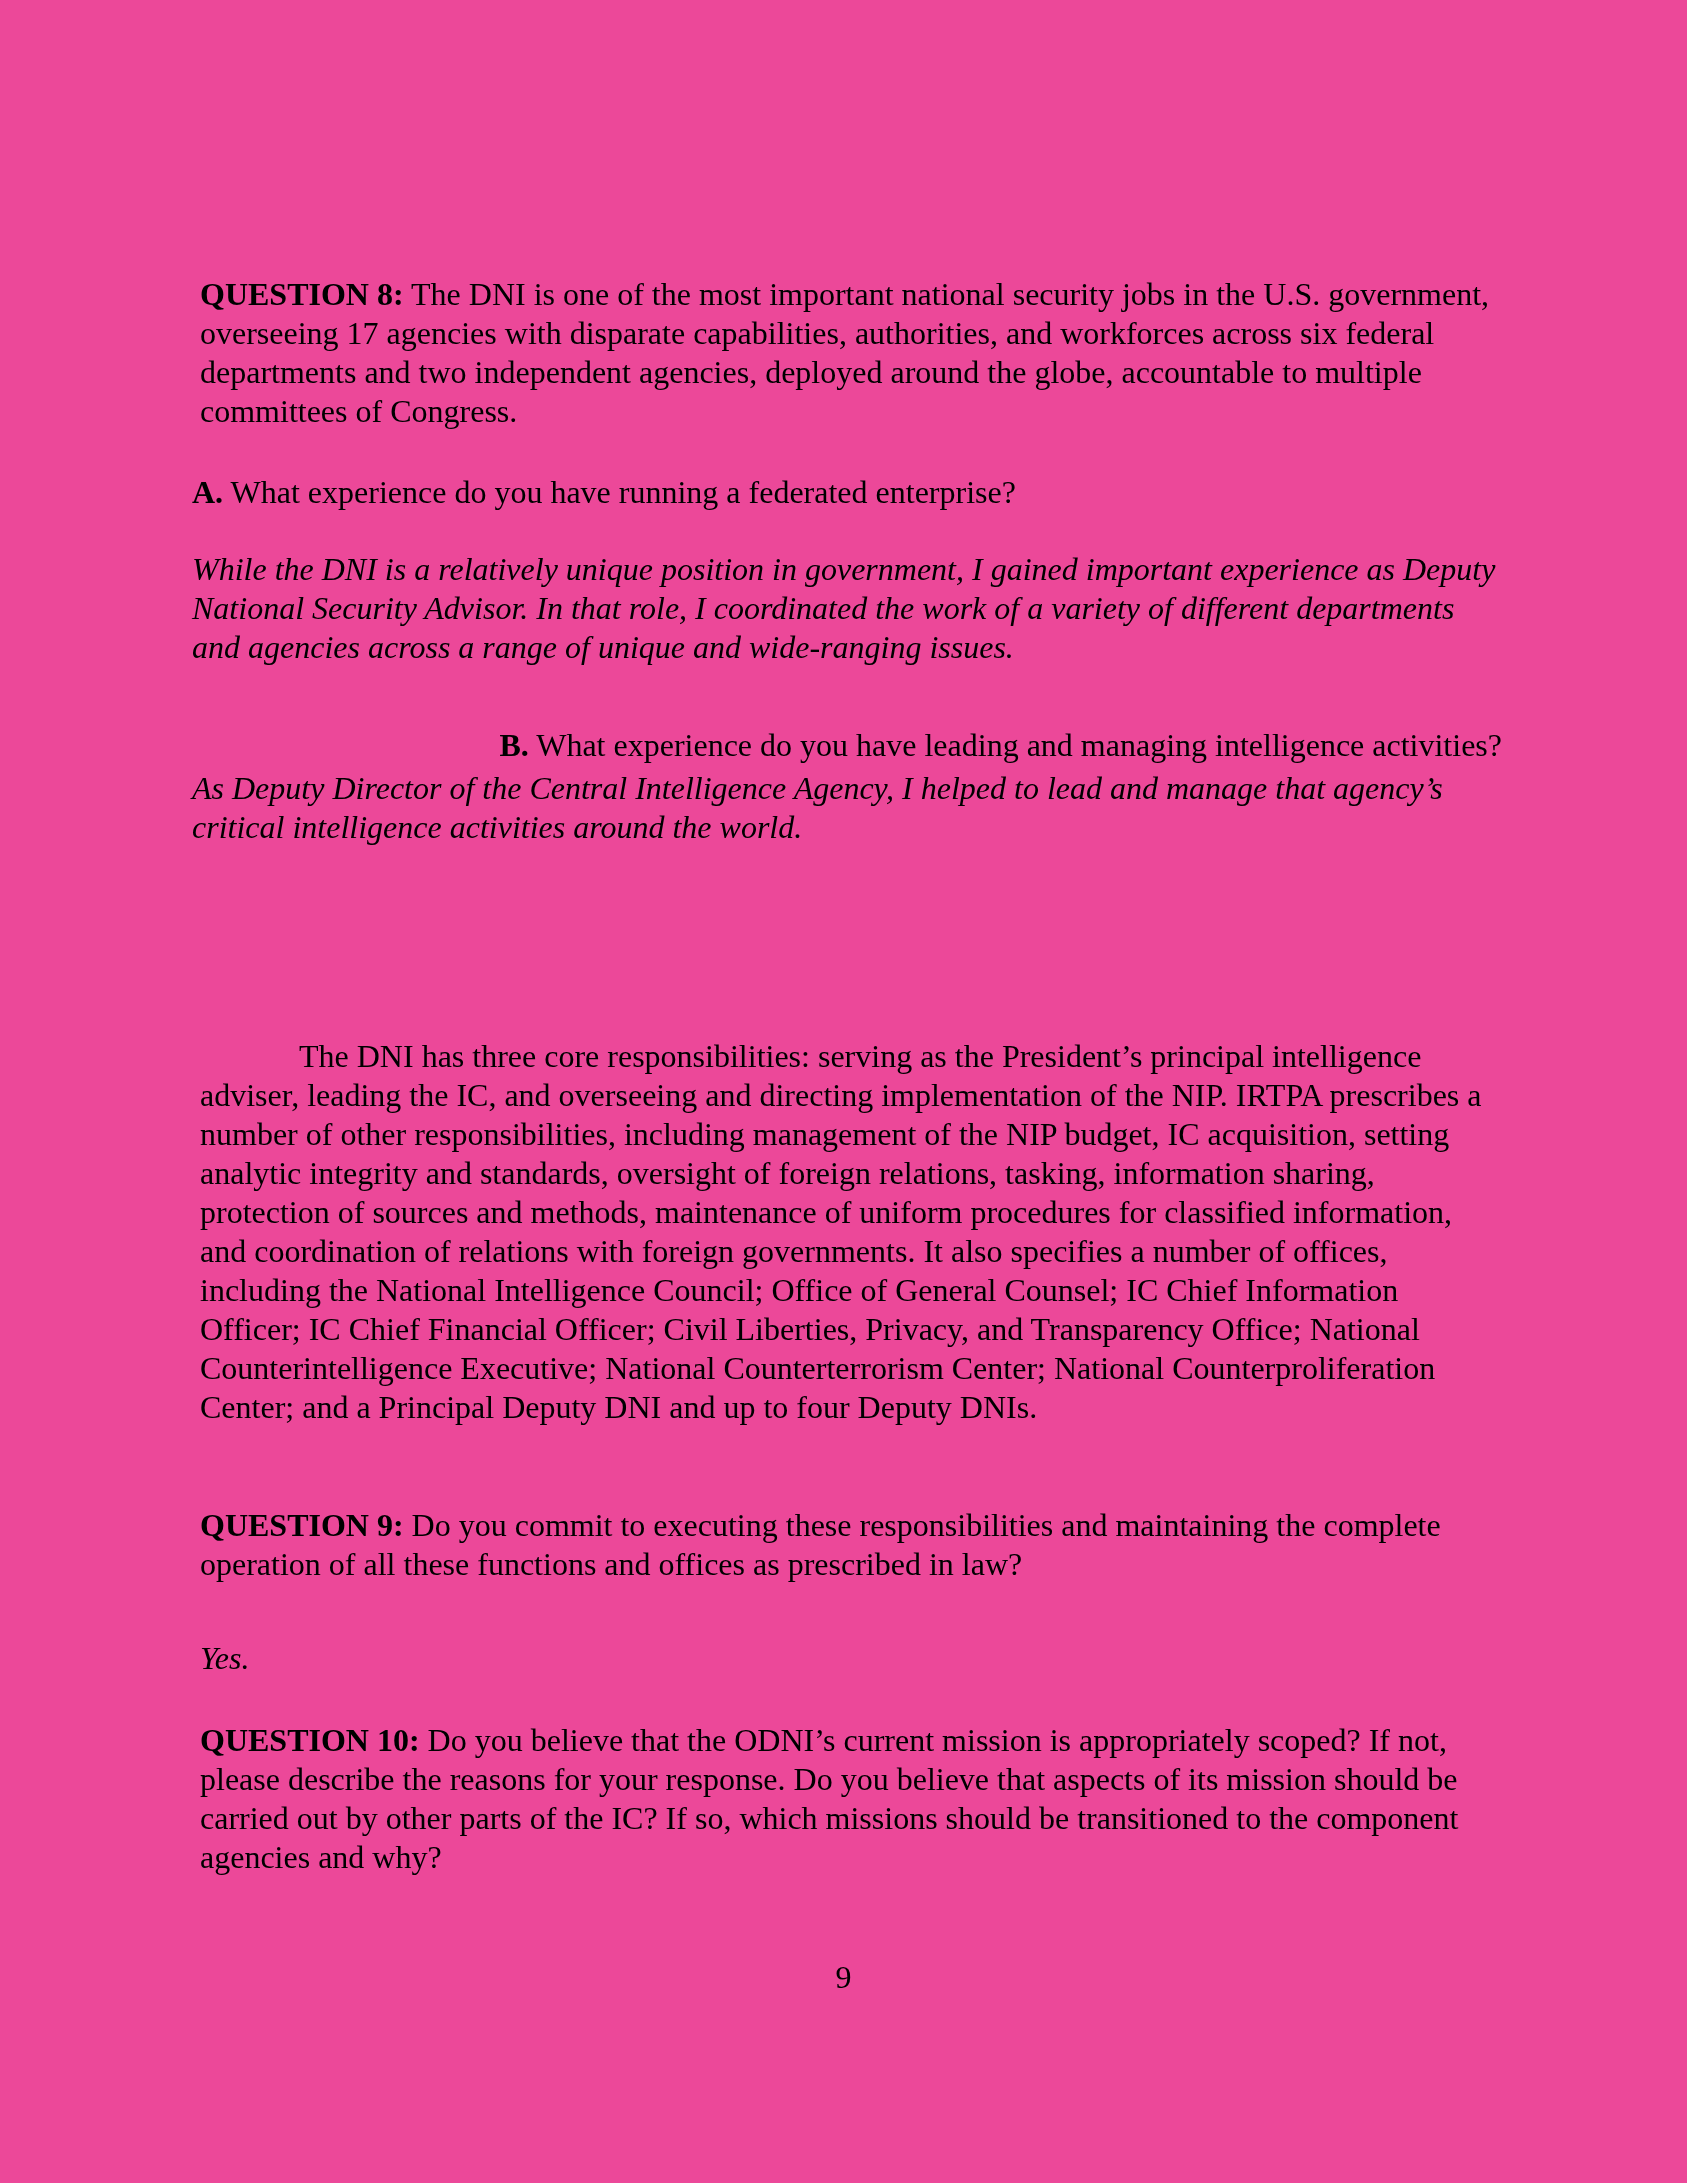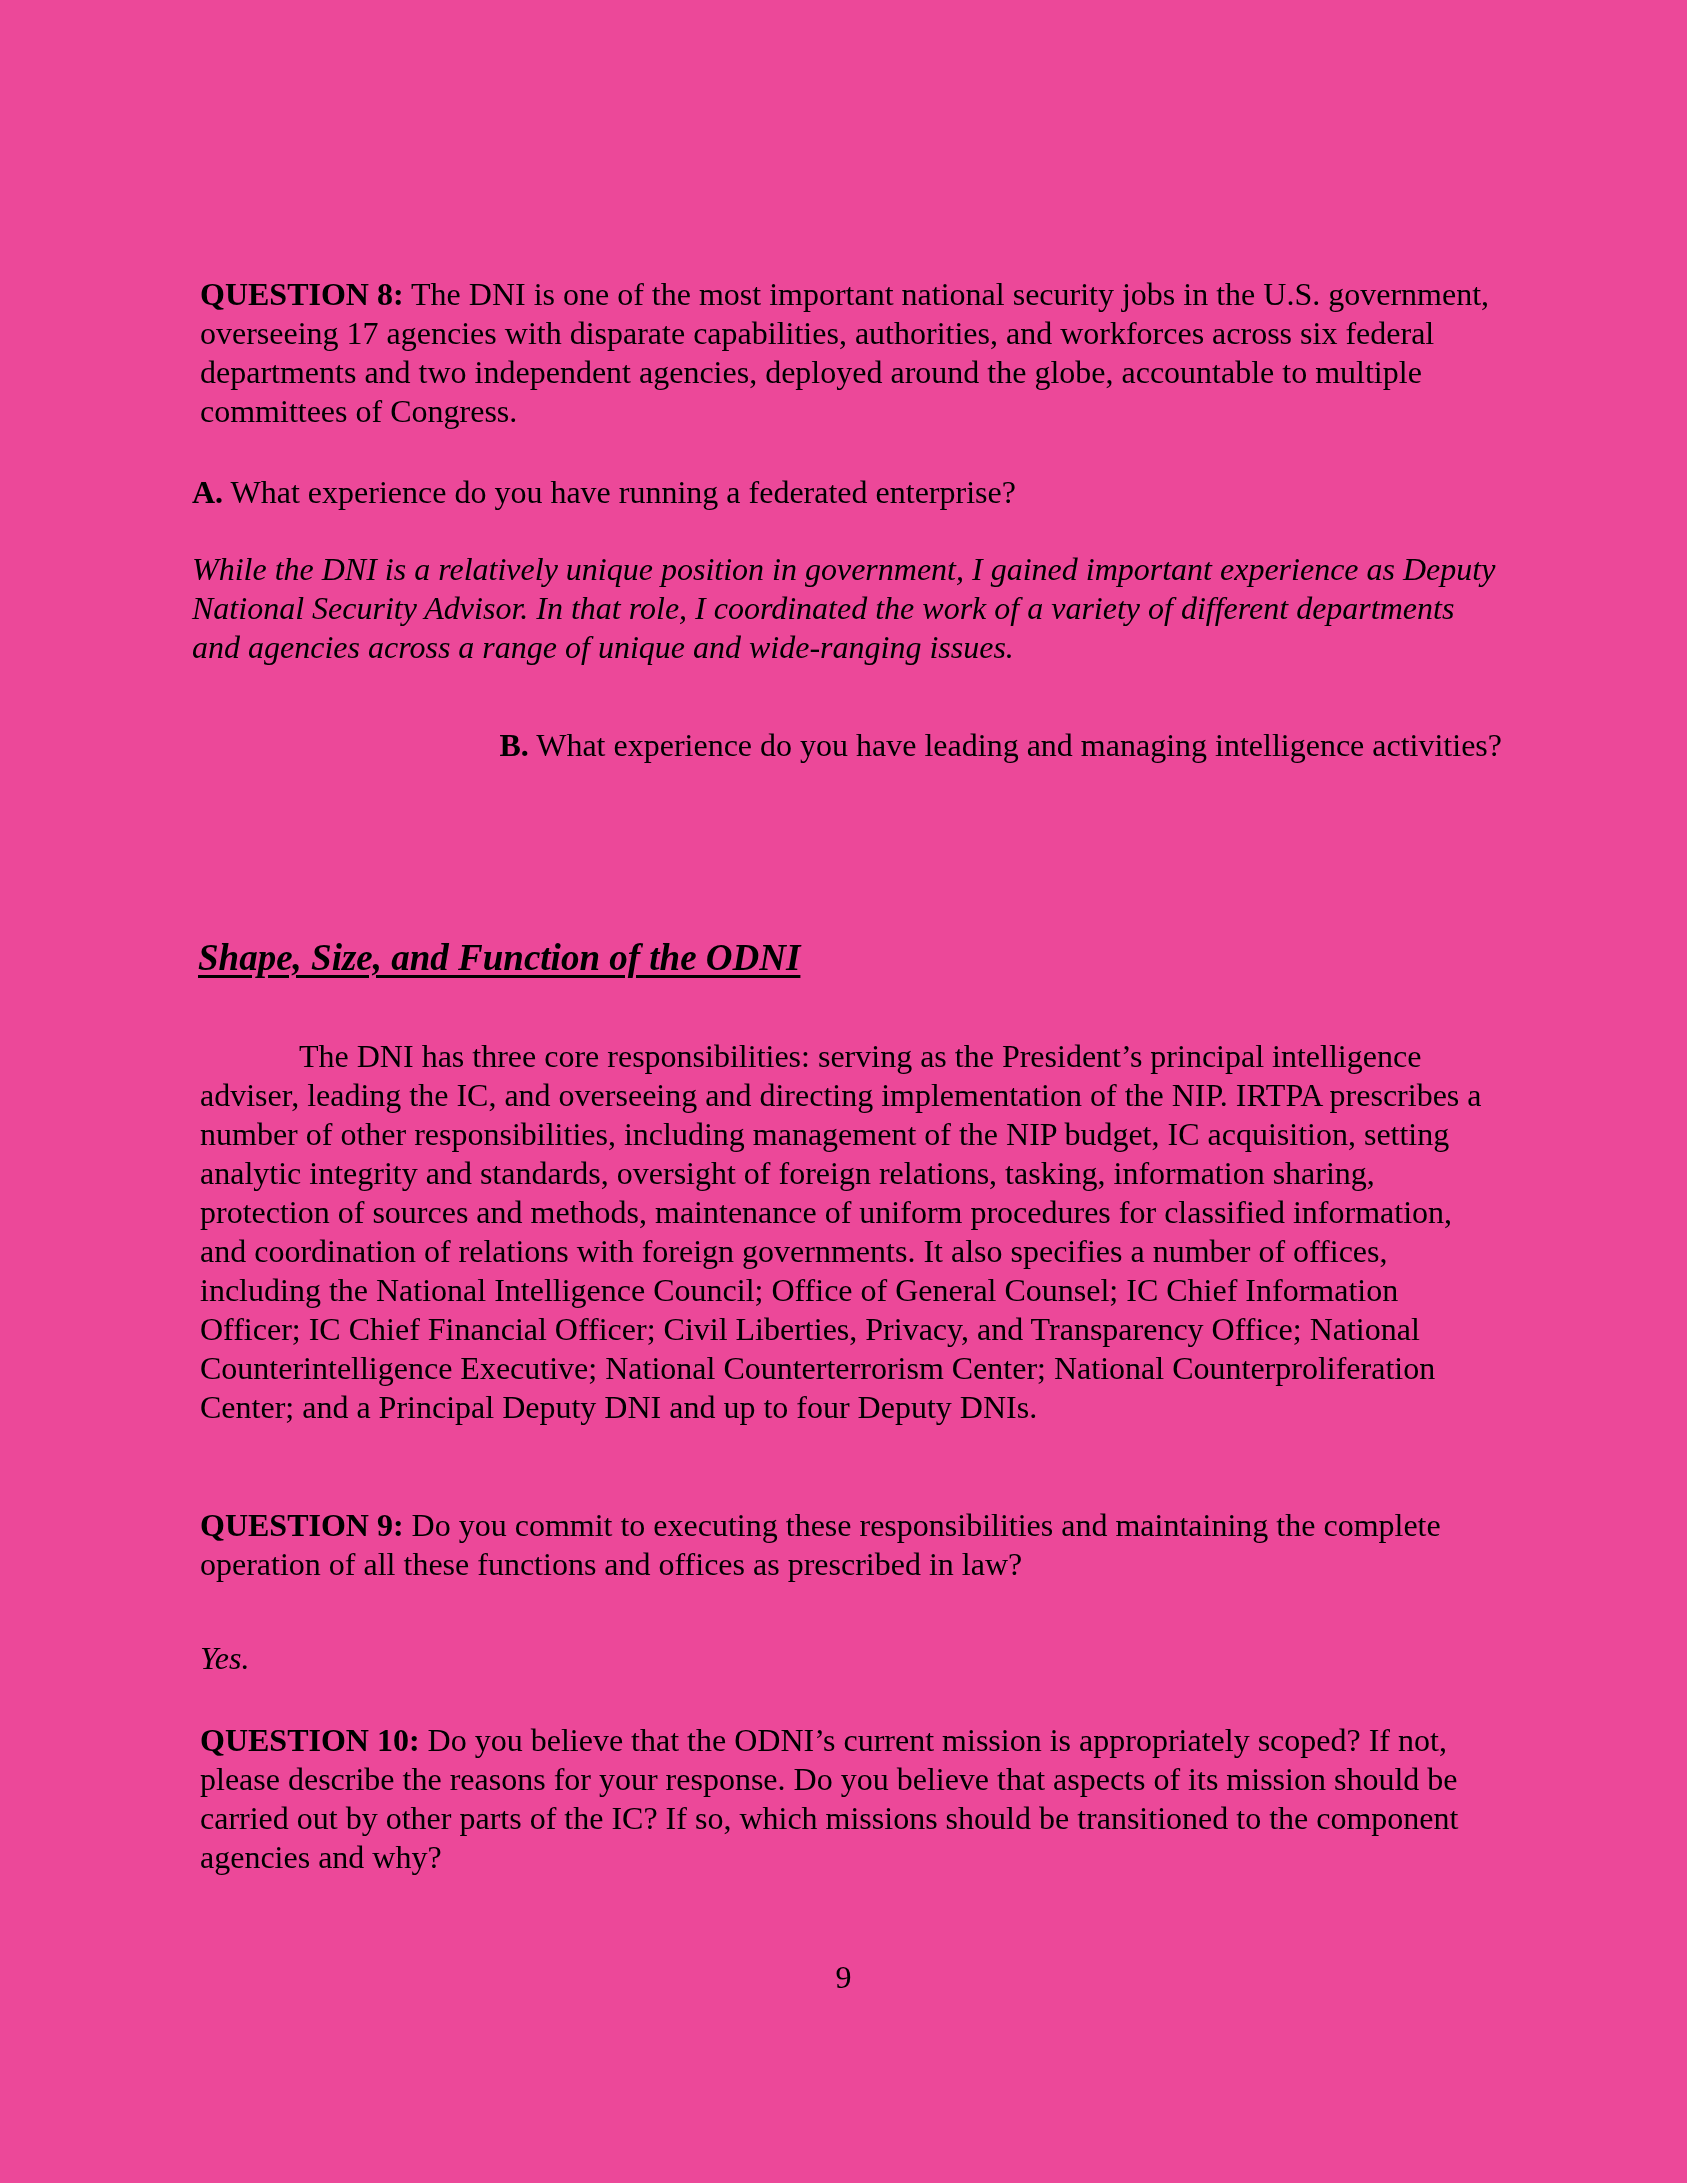--- a/index.html
+++ b/index.html
@@ -60,22 +60,22 @@
 <div class="page">
 
   <p class="block q" style="top:275px;"><span class="lbl">QUESTION 8:</span><span> The DNI is one of the most important national security jobs in the U.S. government, overseeing 17 agencies with disparate capabilities, authorities, and workforces across six federal departments and two independent agencies, deployed around the globe, accountable to multiple committees of Congress.</span></p>
 
   <p class="block sub ans" style="top:550px;">While the DNI is a relatively unique position in government, I gained important experience as Deputy National Security Advisor.  In that role, I coordinated the work of a variety of different departments and agencies across a range of unique and wide-ranging issues.</p>
 
   <p class="block sub" style="top:473px;"><span class="lbl">A.</span><span> What experience do you have running a federated enterprise?</span></p>
 
   <p class="block sub" style="top:726px;text-align:right;"><span class="lbl">B.</span><span> What experience do you have leading and managing intelligence activities?</span></p>
 
+  <p class="block sub ans" style="top:769px;">As Deputy Director of the Central Intelligence Agency, I helped to lead and manage that agency’s critical intelligence activities around the world.</p>
 
-  <h2 class="heading">Shape, Size, and Function of the ODNI</h2>
 
   <p class="block para" style="top:1037px;">The DNI has three core responsibilities: serving as the President’s principal intelligence adviser, leading the IC, and overseeing and directing implementation  of the NIP.  IRTPA prescribes a number of other responsibilities, including management of the NIP budget, IC acquisition, setting analytic integrity and standards, oversight of foreign relations, tasking, information sharing, protection of sources and methods, maintenance of uniform procedures for classified  information, and coordination of relations with foreign governments. It also specifies a number of offices, including the National Intelligence Council; Office of General Counsel; IC Chief Information Officer; IC Chief Financial Officer;  Civil Liberties, Privacy, and Transparency Office; National Counterintelligence Executive; National Counterterrorism Center; National Counterproliferation Center; and a Principal Deputy DNI and up to four Deputy DNIs.</p>
 
   <p class="block q" style="top:1464px;margin-top:42px;"><span class="lbl">QUESTION 9:</span><span> Do you commit to executing these responsibilities and maintaining the complete operation of all these functions and offices as prescribed in law?</span></p>
 
   <p class="block q ans" style="top:1639px;">Yes.</p>
 
   <p class="block q" style="top:1677px;margin-top:44px;"><span class="lbl">QUESTION 10:</span><span> Do you believe that the ODNI’s current mission is appropriately scoped? If not, please describe the reasons for your response. Do you believe that aspects of its mission should be carried out by other parts of the IC? If so, which missions should be transitioned to the component agencies and why?</span></p>
 
   <div class="pagenum">9</div>

